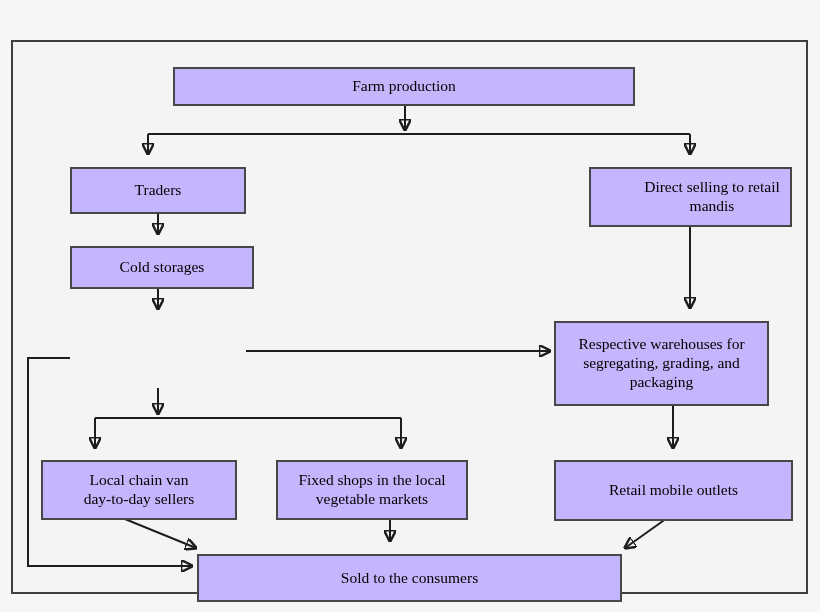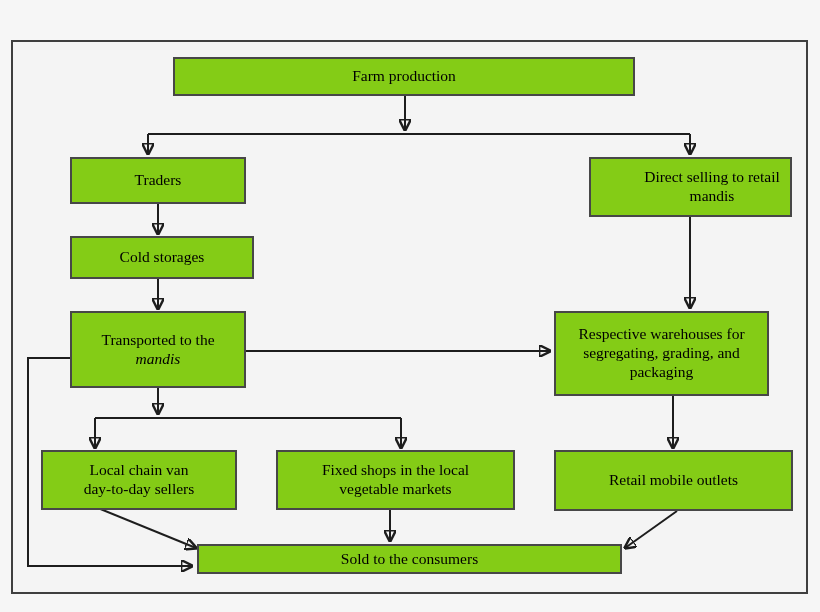--- a/index.html
+++ b/index.html
@@ -26,31 +26,32 @@
     top: 40px;
     width: 797px;
     height: 554px;
     border: 2px solid #3f3f3f;
     box-sizing: border-box;
     background: #f4f4f4;
   }
   .node {
     position: absolute;
     box-sizing: border-box;
-    background: #84cc16;
+    background: #c4b5fd;
     border: 2px solid #474747;
     display: flex;
     align-items: center;
     justify-content: center;
     text-align: center;
     color: #000;
     font-size: 15.5px;
     line-height: 1.22;
     padding: 2px 5px;
     z-index: 5;
+    margin-top: 10px;
   }
   .node .label {
     display: block;
     width: 100%;
   }
   .node em {
     font-style: italic;
   }
   svg#wires {
     position: absolute;
@@ -118,26 +119,20 @@
   </div>
 
   <div class="node" style="left:70px; top:236px; width:184px; height:43px;">
     <span class="label">Cold storages</span>
   </div>
 
   <div class="node" style="left:70px; top:157px; width:176px; height:47px;">
     <span class="label">Traders</span>
   </div>
 
-  <div class="node" style="left:70px; top:311px; width:176px; height:77px;">
-    <span class="label">
-      <span>Transported to the</span><br>
-      <em>mandis</em>
-    </span>
-  </div>
 
   <div class="node" style="left:589px; top:157px; width:203px; height:60px;padding-left:48px;">
     <span class="label">
       <span>Direct selling to retail</span><br>
       <span>mandis</span>
     </span>
   </div>
 
   <div class="node" style="left:554px; top:311px; width:215px; height:85px;">
     <span class="label">
@@ -147,28 +142,28 @@
     </span>
   </div>
 
   <div class="node" style="left:41px; top:450px; width:196px; height:60px;">
     <span class="label">
       <span>Local chain van</span><br>
       <span>day-to-day sellers</span>
     </span>
   </div>
 
-  <div class="node" style="left:276px; top:450px; width:239px; height:60px;">
+  <div class="node" style="left:276px; top:450px; width:192px; height:60px;">
     <span class="label">
       <span>Fixed shops in the local</span><br>
       <span>vegetable markets</span>
     </span>
   </div>
 
   <div class="node" style="left:554px; top:450px; width:239px; height:61px;">
     <span class="label">Retail mobile outlets</span>
   </div>
 
-  <div class="node" style="left:197px; top:544px; width:425px; height:30px;">
+  <div class="node" style="left:197px; top:544px; width:425px; height:48px;">
     <span class="label">Sold to the consumers</span>
   </div>
 
 </div>
 
 </body></html>

